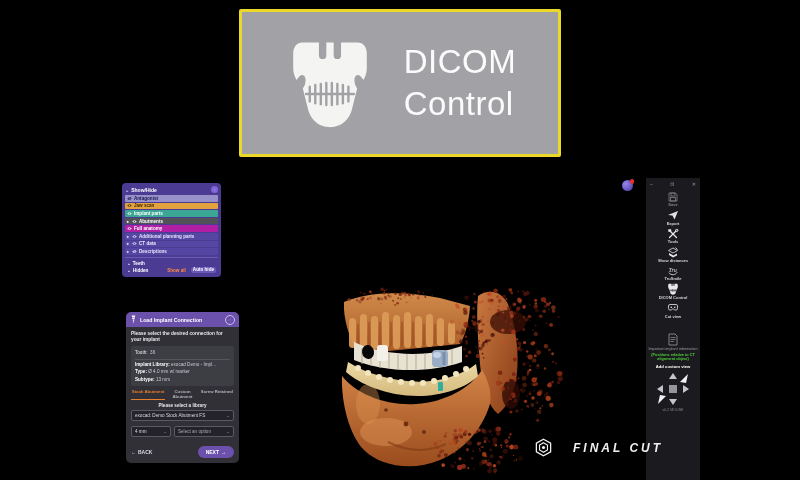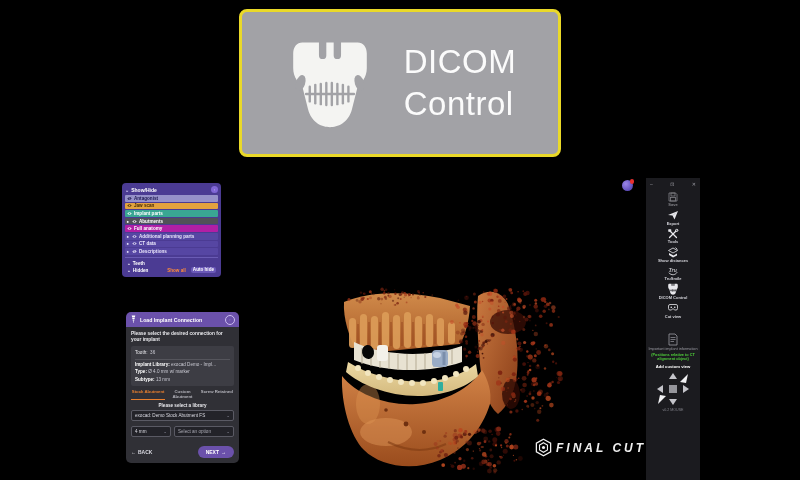--- a/index.html
+++ b/index.html
@@ -1,21 +1,21 @@
 <!DOCTYPE html>
 <html><head>
 <meta charset="utf-8">
 <style>
   html,body{margin:0;padding:0;background:#000;}
   .stage{position:relative;width:800px;height:480px;background:#000;overflow:hidden;
          font-family:"Liberation Sans",sans-serif;}
 
   
   .title-card{position:absolute;left:239px;top:9px;width:316px;height:142px;
-    background:#a2a2a6;border:3px solid #ead928;border-radius:8px;
+    background:#a2a2a6;border:3px solid #ead928;border-radius:2px;
     display:flex;align-items:center;justify-content:center;gap:28px;}
   .title-card .jaw{width:92px;height:96px;}
   .title-text{color:#fbfbfb;font-size:33px;line-height:1.28;font-weight:400;letter-spacing:.5px;}
 
   
   .showhide{position:absolute;left:122px;top:183px;width:93px;background:#4b3b93;
     border-radius:4px;padding:2px 3px 3px;color:#fff;}
   .sh-head{display:flex;align-items:center;height:9px;font-size:5px;font-weight:bold;gap:2px;}
   .sh-head .chev{font-size:5px;color:#cfc6f2;}
   .sh-head .badge{margin-left:auto;width:7px;height:7px;border-radius:50%;background:#8066d6;
@@ -85,21 +85,21 @@
   .info-green{font-size:3.8px;color:#4fcf3a;font-weight:bold;line-height:1.2;margin-top:1px;padding:0 2px;}
   .addview{font-size:4.2px;font-weight:bold;color:#fff;margin-top:2px;}
   .navcluster{width:36px;height:36px;margin-top:2px;}
   .mouse{font-size:3.6px;color:#82828a;margin-top:1px;}
 
   
   .notif{position:absolute;left:622px;top:180px;width:11px;height:11px;border-radius:50%;
     background:radial-gradient(circle at 35% 35%,#9a86e8,#4636a8);}
   .notif::after{content:"";position:absolute;right:-1px;top:-1px;width:4.5px;height:4.5px;
     border-radius:50%;background:#e83030;}
-  .watermark{position:absolute;left:534px;top:438px;display:flex;align-items:center;gap:3px;
+  .watermark{position:absolute;left:534px;top:438px;display:flex;align-items:center;gap:20px;
     color:#f0f0f0;}
   .watermark .txt{font-size:12px;font-style:italic;font-weight:bold;letter-spacing:3px;}
   .watermark svg{width:19px;height:19px;}
 </style>
 </head>
 <body>
 
 <div class="stage">
 
   <div class="title-card">

